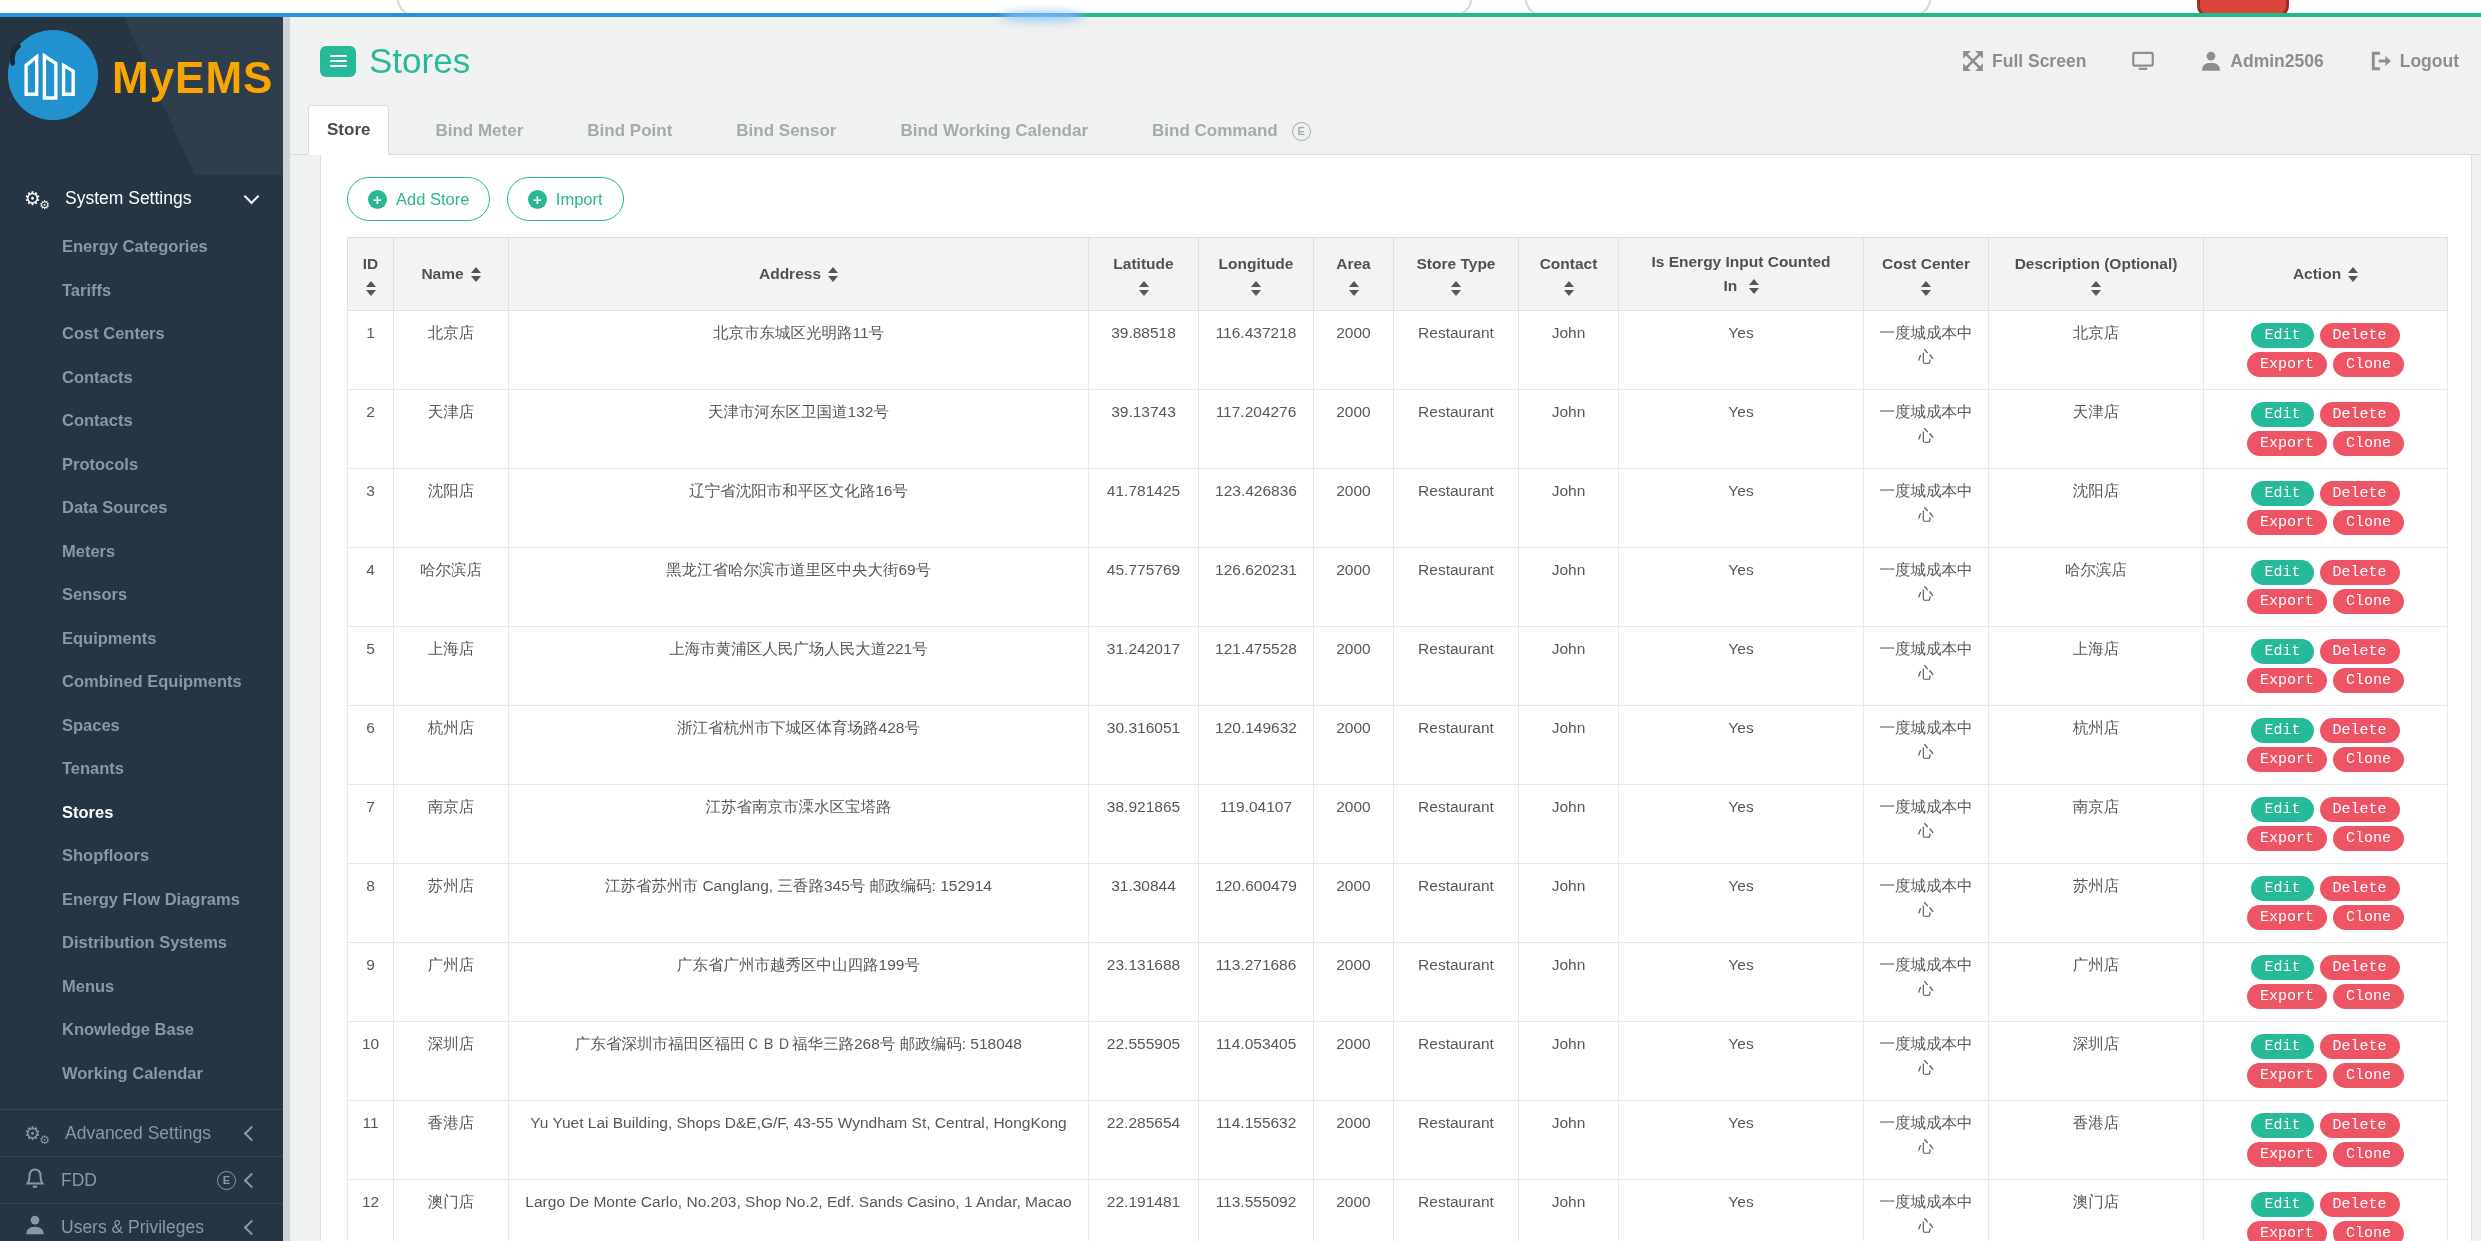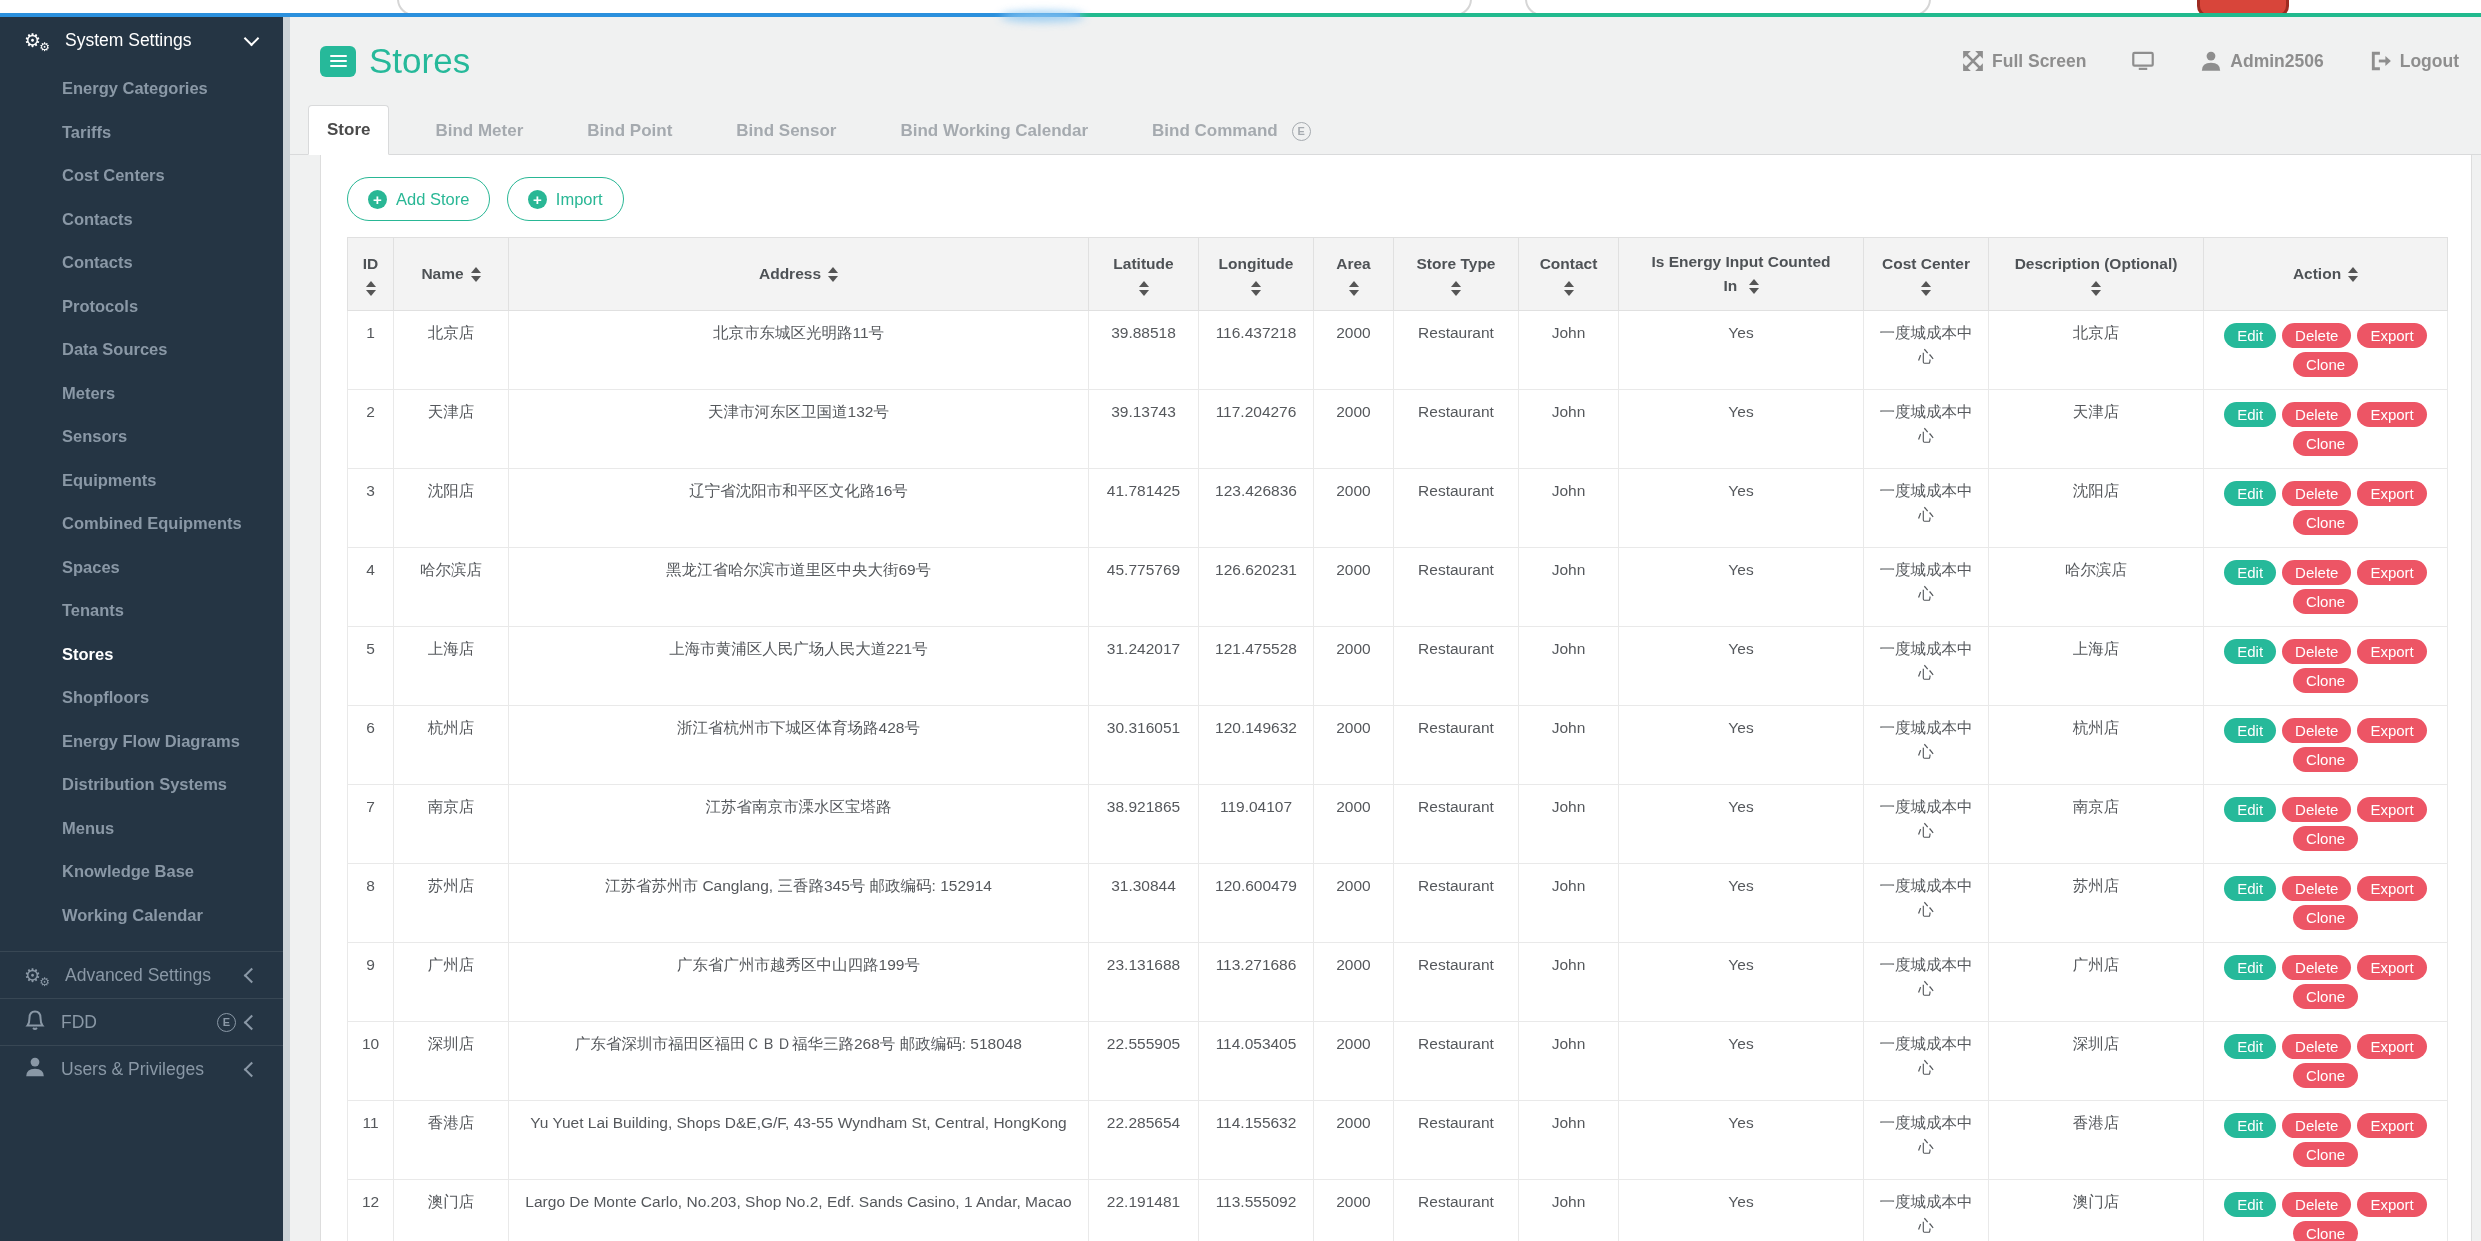--- a/index.html
+++ b/index.html
@@ -70,40 +70,50 @@
   .grid th{background:#f3f3f3;border:1px solid #e0e0e0;font-size:15.5px;font-weight:bold;color:#4e5256;padding:12px 8px;
            text-align:center;vertical-align:middle;line-height:1.55;}
   .grid td{border:1px solid #e9e9e9;background:#fff;font-size:15.5px;color:#55585c;padding:10px 8px;text-align:center;
            vertical-align:top;line-height:1.55;word-wrap:break-word;}
   .cost-wrap{display:inline-block;max-width:96px;}
   .sort{display:inline-flex;flex-direction:column;align-items:center;gap:3px;margin-left:7px;vertical-align:middle;}
   .sort .up{width:0;height:0;border-left:5px solid transparent;border-right:5px solid transparent;border-bottom:6px solid #555;}
   .sort .dn{width:0;height:0;border-left:5px solid transparent;border-right:5px solid transparent;border-top:6px solid #555;}
   .sort-below{display:flex;justify-content:center;margin-top:5px;}
   .sort-below .sort{margin-left:0;}
-  .act{display:inline-block;margin:2px 3px;padding:4px 13px;border-radius:14px;border:none;color:#fff;font-size:15px;font-family:Liberation Sans, sans-serif;cursor:pointer;}
+  .act{display:inline-block;margin:2px 3px;padding:4px 13px;border-radius:14px;border:none;color:#fff;font-size:15px;font-family:Liberation Mono, monospace;cursor:pointer;}
   .act.edit{background:#26b99a;}
   .act.danger{background:#ed5565;}
 </style>
 </head>
 <body>
 
 <div class="screen">
 
   <div class="chrome-strip">
     <div class="chrome-pill pill1"></div>
     <div class="chrome-pill pill2"></div>
     <div class="chrome-red"></div>
   </div>
   <div class="progress-green"></div>
   <div class="progress-blue"></div>
   <div class="progress-peg"></div>
 
   <div class="layout">
     <aside class="sidebar">
+      <div class="brand">
+        <svg class="logo" viewBox="0 0 100 100">
+          <circle cx="50" cy="50" r="47" fill="#2191d0"></circle>
+          <path d="M14 20 Q6 26 8 38" fill="none" stroke="#1a2936" stroke-width="5" stroke-linecap="round"></path>
+          <path d="M22 70 V40 L33 31 V70 Z" fill="#2191d0" stroke="#ffffff" stroke-width="3.5"></path>
+          <path d="M41 74 V30 L53 38 V74 Z" fill="#2191d0" stroke="#ffffff" stroke-width="3.5"></path>
+          <path d="M61 70 V40 L71 46 V70 Z" fill="#2191d0" stroke="#ffffff" stroke-width="3.5"></path>
+        </svg>
+        <span class="brand-name">MyEMS</span>
+      </div>
       <nav class="side-nav">
           <div class="side-section expanded">
             <span class="gears-icon">⚙</span>
             <span class="label">System Settings</span>
             <span class="chev down"></span>
           </div>
           <ul class="side-items">
             <li class="side-item">Energy Categories</li>
             <li class="side-item">Tariffs</li>
             <li class="side-item">Cost Centers</li>

